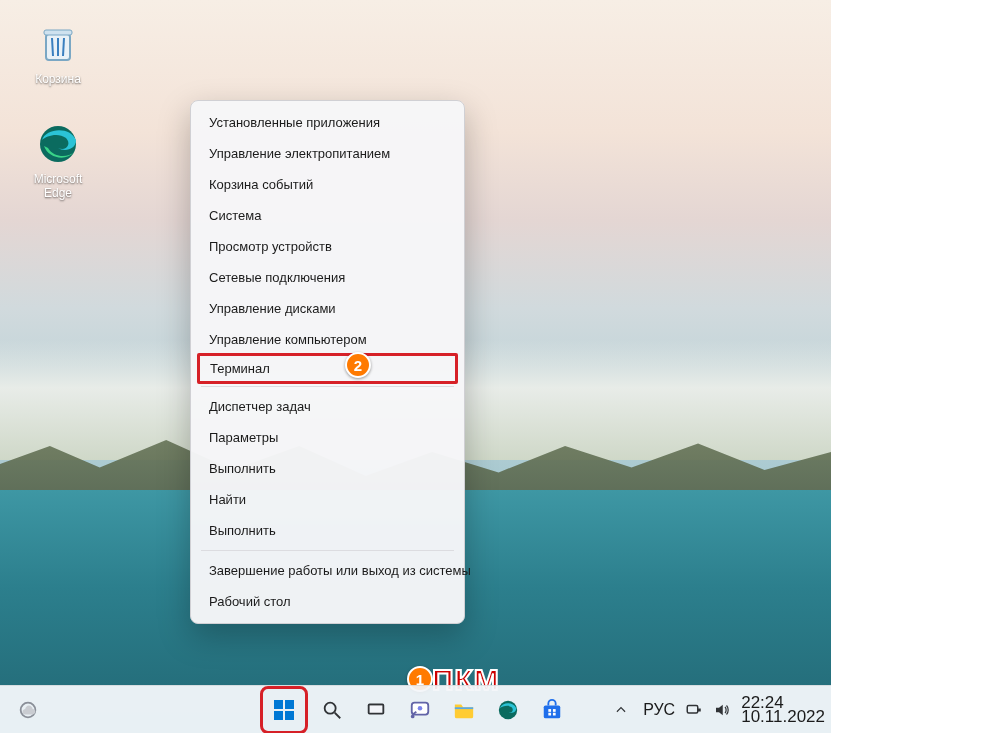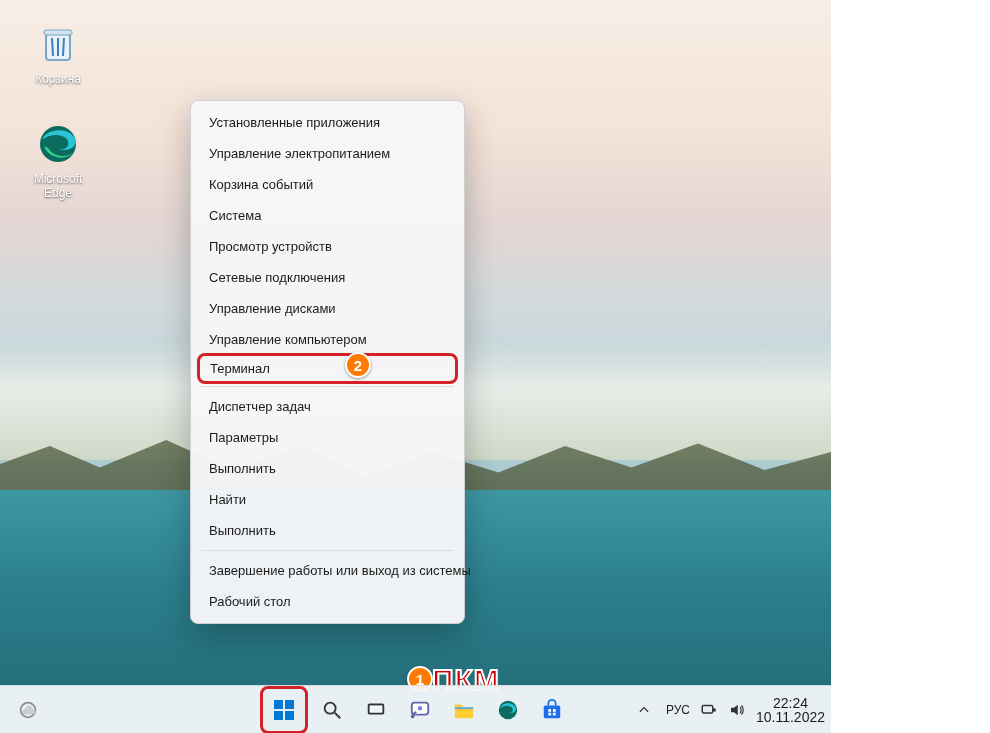--- a/index.html
+++ b/index.html
@@ -52,43 +52,43 @@
     box-shadow: 0 12px 32px rgba(0,0,0,.25);
     padding:6px 0;
     font-size:13px; color:#1b1b1b;
   }
   .winx .item {
     padding:7px 18px; line-height:17px; white-space:nowrap;
     cursor:default;
   }
   .winx .sep { height:1px; background:#dcdce0; margin:4px 10px; }
   .winx .highlight {
-    border:3px solid #d62027; border-radius:8px;
+    border:3px solid #d62027; border-radius:2px;
     margin:-2px 6px; padding:5px 10px;
   }
 
   
   .taskbar {
     position:absolute; left:0; right:0; bottom:0; height:48px;
     background: rgba(243,245,249,.92);
     border-top:1px solid rgba(0,0,0,.08);
     display:flex; align-items:center;
   }
   .tb-left { position:absolute; left:8px; top:0; bottom:0; display:flex; align-items:center; }
   .tb-center { margin:0 auto; display:flex; align-items:center; gap:4px; }
   .tb-right { position:absolute; right:6px; top:0; bottom:0; display:flex; align-items:center; gap:10px; color:#1b1b1b; }
   .tb-btn {
     width:40px; height:40px; display:flex; align-items:center; justify-content:center;
     border-radius:4px;
   }
   .start-hl {
     border:3px solid #d62027; border-radius:8px; padding:1px;
   }
-  .tray-txt { font-size:12px; }
-  .clock { font-size:14px; text-align:center; line-height:14px; }
+  .tray-txt { font-size:16px; }
+  .clock { font-size:17px; text-align:left; line-height:14px; }
 
   
   .badge {
     position:absolute; width:26px; height:26px; border-radius:50%;
     background:#ff7a00; border:2px solid #fff; color:#fff;
     font-weight:700; font-size:15px; display:flex; align-items:center;
     justify-content:center; box-shadow:0 1px 3px rgba(0,0,0,.4);
   }
   .pkm {
     position:absolute; font-size:30px; font-weight:800;

